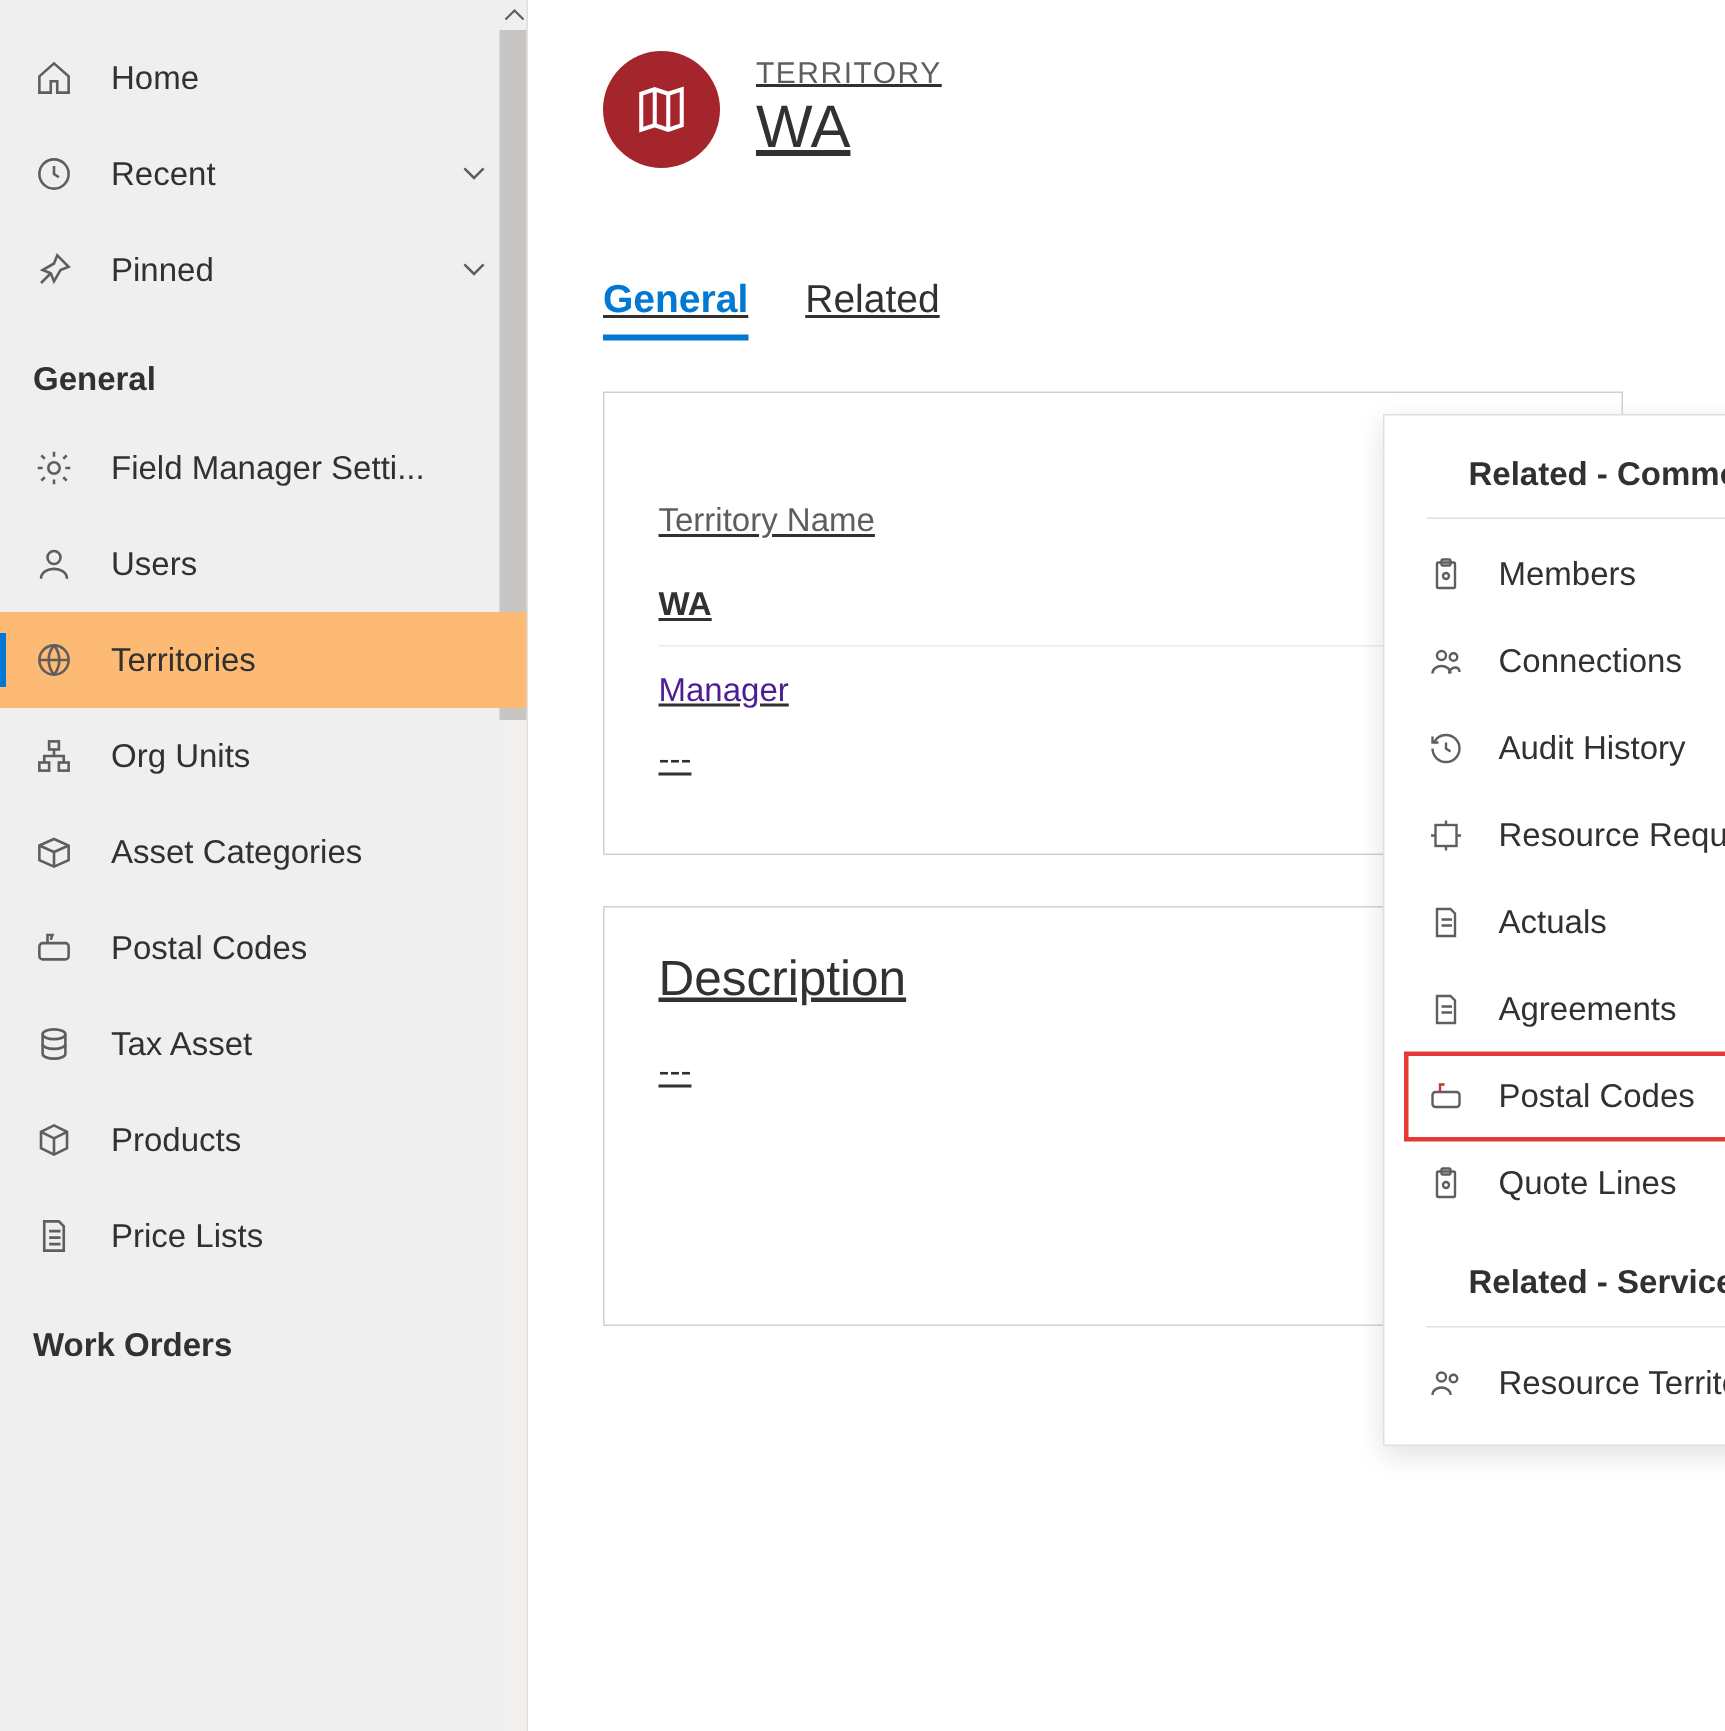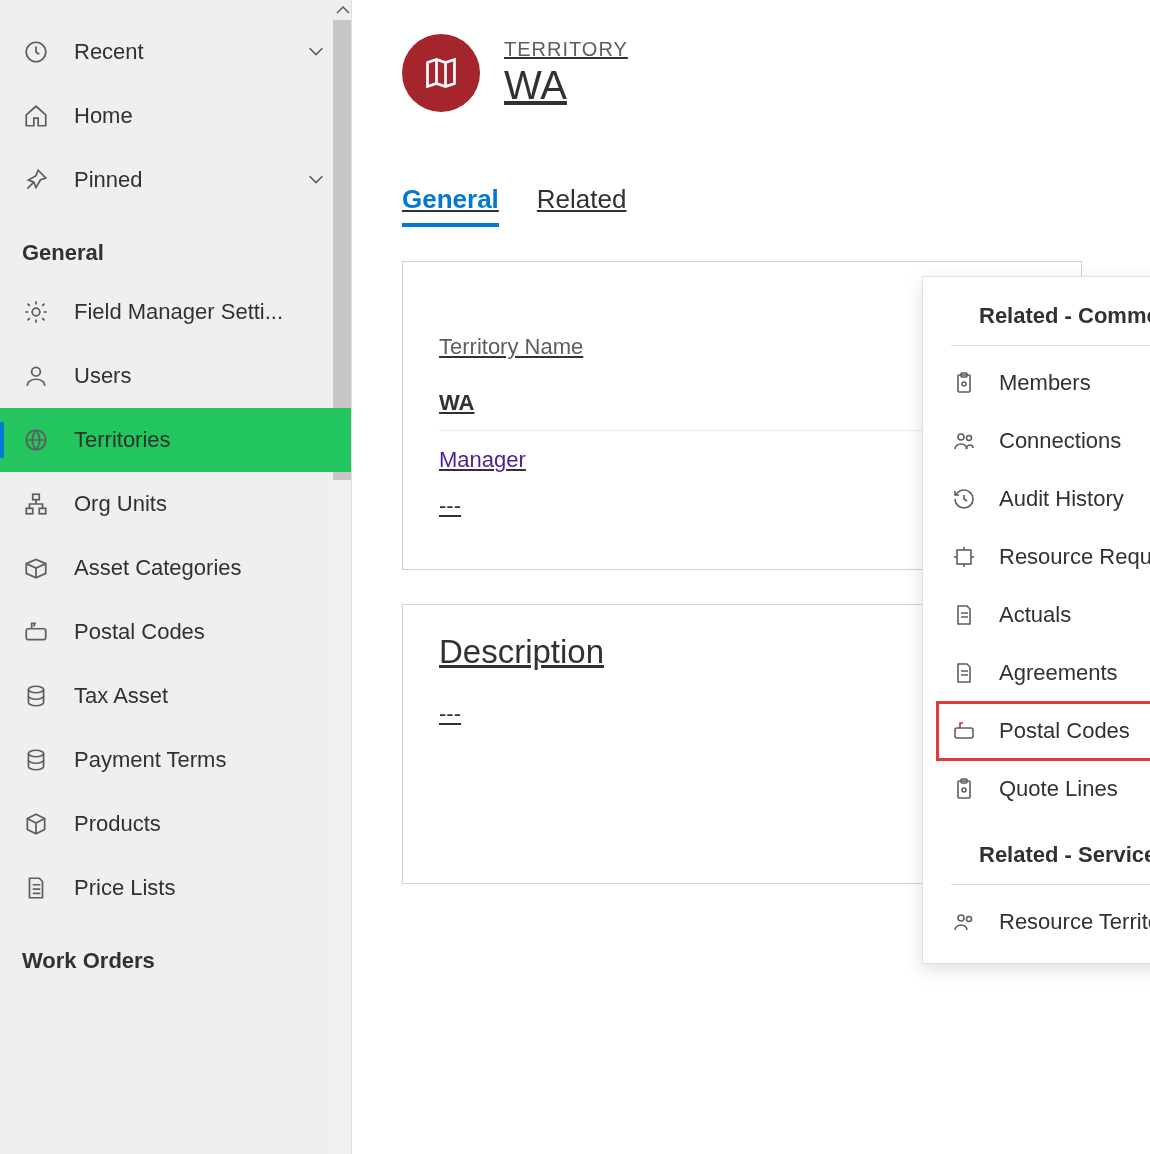--- a/index.html
+++ b/index.html
@@ -52,21 +52,21 @@
     gap: 24px;
     cursor: pointer;
     font-size: 22px;
     color: #323130;
     position: relative;
   }
   .nav-item .icon { width: 28px; height: 28px; color: #605e5c; display:flex; align-items:center; justify-content:center; flex-shrink:0;}
   .nav-item .label { flex: 1; white-space: nowrap; overflow:hidden; text-overflow: ellipsis; }
   .nav-item .chev { color: #605e5c; width:24px; height:24px;}
   .nav-item.selected {
-    background: #22c55e;
+    background: #fdba74;
   }
   .nav-item.selected::before {
     content: "";
     position: absolute;
     left: 0; top: 14px; bottom: 14px;
     width: 4px;
     background: #0078d4;
   }
   .section-label {
     font-size: 22px;
@@ -149,40 +149,40 @@
     <svg width="16" height="12" viewBox="0 0 16 12">
         <path d="M2 9 L8 3 L14 9" fill="none" stroke="#605e5c" stroke-width="1.5"></path>
       </svg>
   </div>
   <div class="scroll-track"></div>
   <div class="scroll-thumb"></div>
 
   <div class="nav-item">
     <span class="icon">
         <svg width="26" height="26" viewBox="0 0 24 24" fill="none" stroke="currentColor" stroke-width="1.6">
+          <path d="M3 11 L12 3 L21 11 V21 H14 V14 H10 V21 H3 Z"></path>
+        </svg>
+      </span>
+    <span class="label">Home</span>
+  </div>
+  <div class="nav-item">
+    <span class="icon">
+        <svg width="26" height="26" viewBox="0 0 24 24" fill="none" stroke="currentColor" stroke-width="1.6">
           <circle cx="12" cy="12" r="9"></circle>
           <path d="M12 7 V12 L15 14"></path>
         </svg>
       </span>
     <span class="label">Recent</span>
     <span class="chev"><svg width="22" height="22" viewBox="0 0 24 24" fill="none" stroke="currentColor" stroke-width="1.8">
           <path d="M5 9 L12 16 L19 9"></path>
         </svg></span>
   </div>
   <div class="nav-item">
     <span class="icon">
         <svg width="26" height="26" viewBox="0 0 24 24" fill="none" stroke="currentColor" stroke-width="1.6">
-          <path d="M3 11 L12 3 L21 11 V21 H14 V14 H10 V21 H3 Z"></path>
-        </svg>
-      </span>
-    <span class="label">Home</span>
-  </div>
-  <div class="nav-item">
-    <span class="icon">
-        <svg width="26" height="26" viewBox="0 0 24 24" fill="none" stroke="currentColor" stroke-width="1.6">
           <path d="M14 3 L21 10 L16 12 L12 19 L10 14 L5 12 L12 8 Z"></path>
           <path d="M10 14 L4 20"></path>
         </svg>
       </span>
     <span class="label">Pinned</span>
     <span class="chev"><svg width="22" height="22" viewBox="0 0 24 24" fill="none" stroke="currentColor" stroke-width="1.8">
           <path d="M5 9 L12 16 L19 9"></path>
         </svg></span>
   </div>
 
@@ -246,30 +246,20 @@
   </div>
   <div class="nav-item">
     <span class="icon">
         <svg width="26" height="26" viewBox="0 0 24 24" fill="none" stroke="currentColor" stroke-width="1.6">
           <ellipse cx="12" cy="6" rx="7" ry="3"></ellipse>
           <path d="M5 6v6c0 1.7 3.1 3 7 3s7-1.3 7-3V6"></path>
           <path d="M5 12v6c0 1.7 3.1 3 7 3s7-1.3 7-3v-6"></path>
         </svg>
       </span>
     <span class="label">Tax Asset</span>
-  </div>
-  <div class="nav-item">
-    <span class="icon">
-        <svg width="26" height="26" viewBox="0 0 24 24" fill="none" stroke="currentColor" stroke-width="1.6">
-          <ellipse cx="12" cy="6" rx="7" ry="3"></ellipse>
-          <path d="M5 6v6c0 1.7 3.1 3 7 3s7-1.3 7-3V6"></path>
-          <path d="M5 12v6c0 1.7 3.1 3 7 3s7-1.3 7-3v-6"></path>
-        </svg>
-      </span>
-    <span class="label">Payment Terms</span>
   </div>
   <div class="nav-item">
     <span class="icon">
         <svg width="26" height="26" viewBox="0 0 24 24" fill="none" stroke="currentColor" stroke-width="1.6">
           <path d="M12 3l8 4v10l-8 4-8-4V7z"></path>
           <path d="M4 7l8 4 8-4M12 11v10"></path>
         </svg>
       </span>
     <span class="label">Products</span>
   </div>

